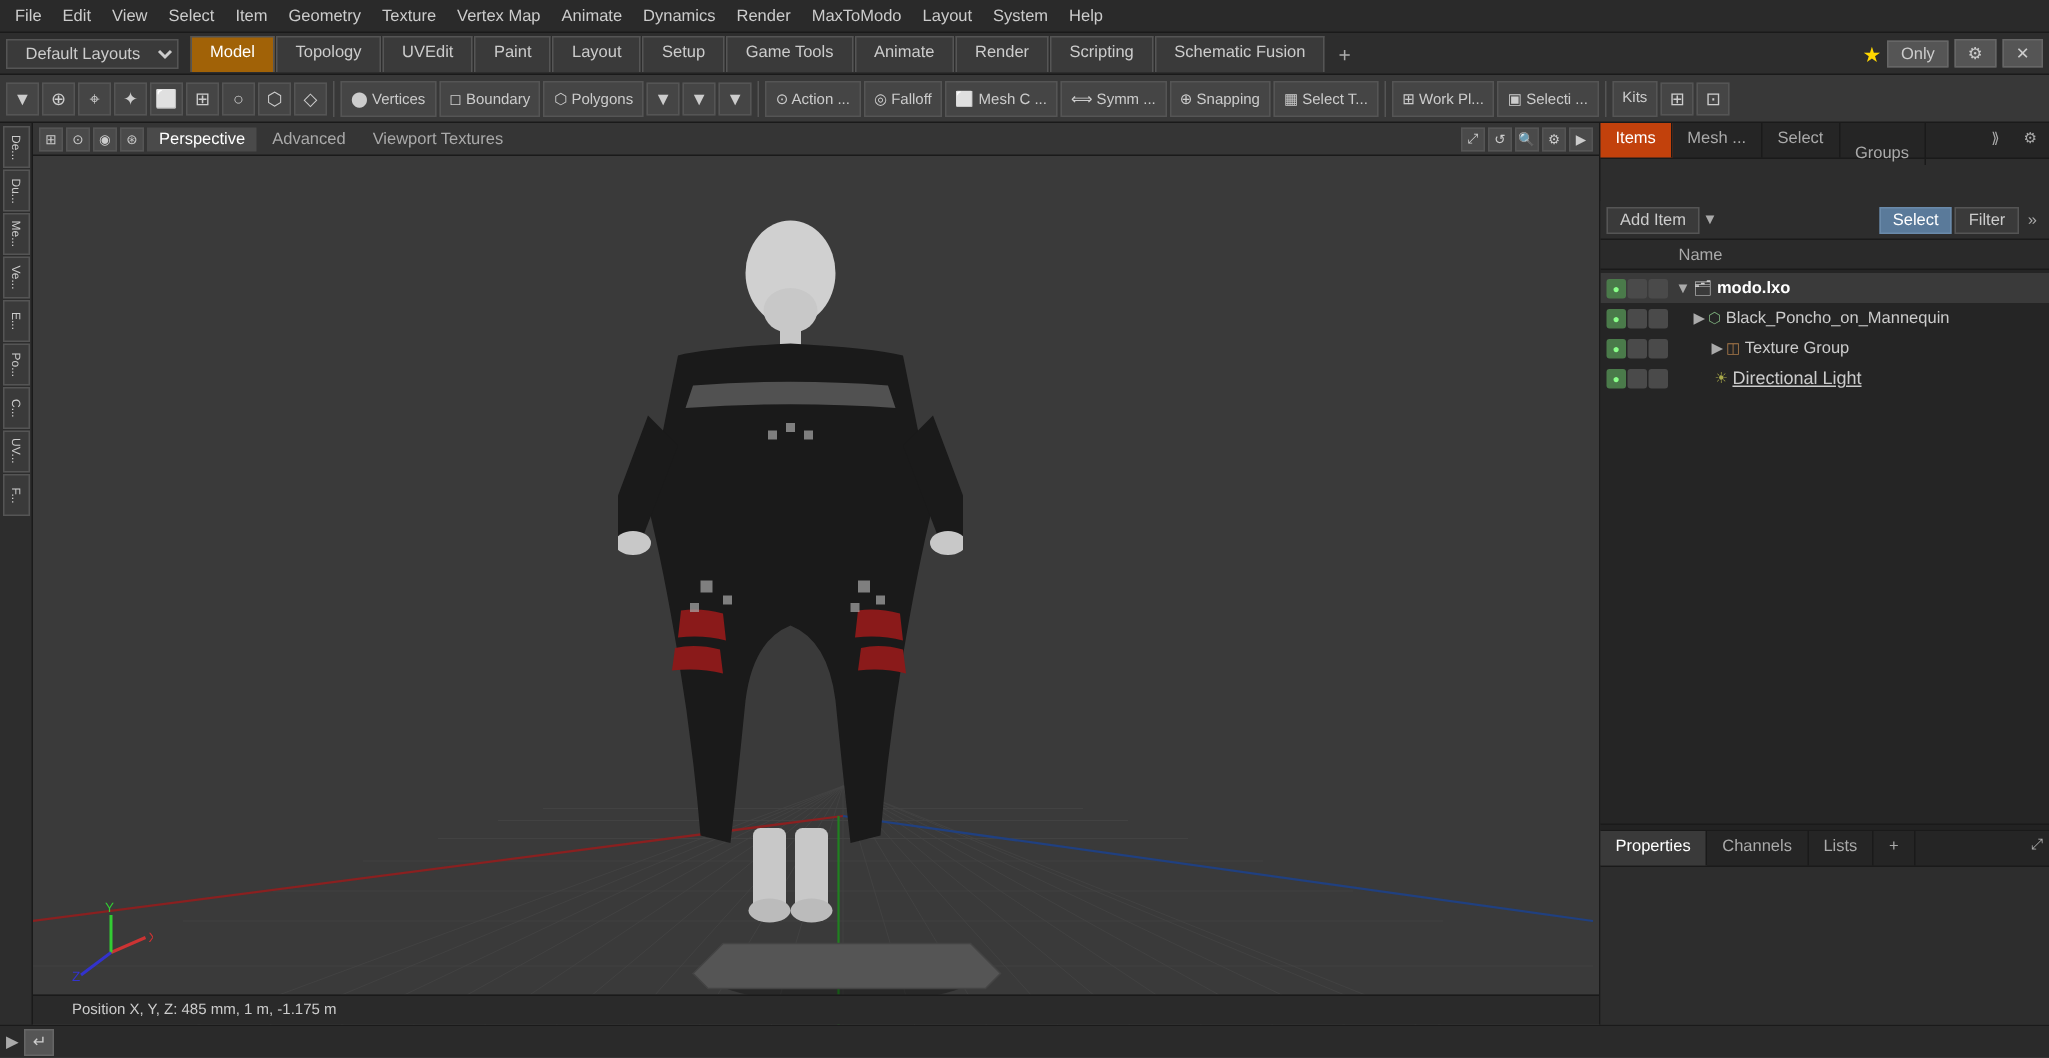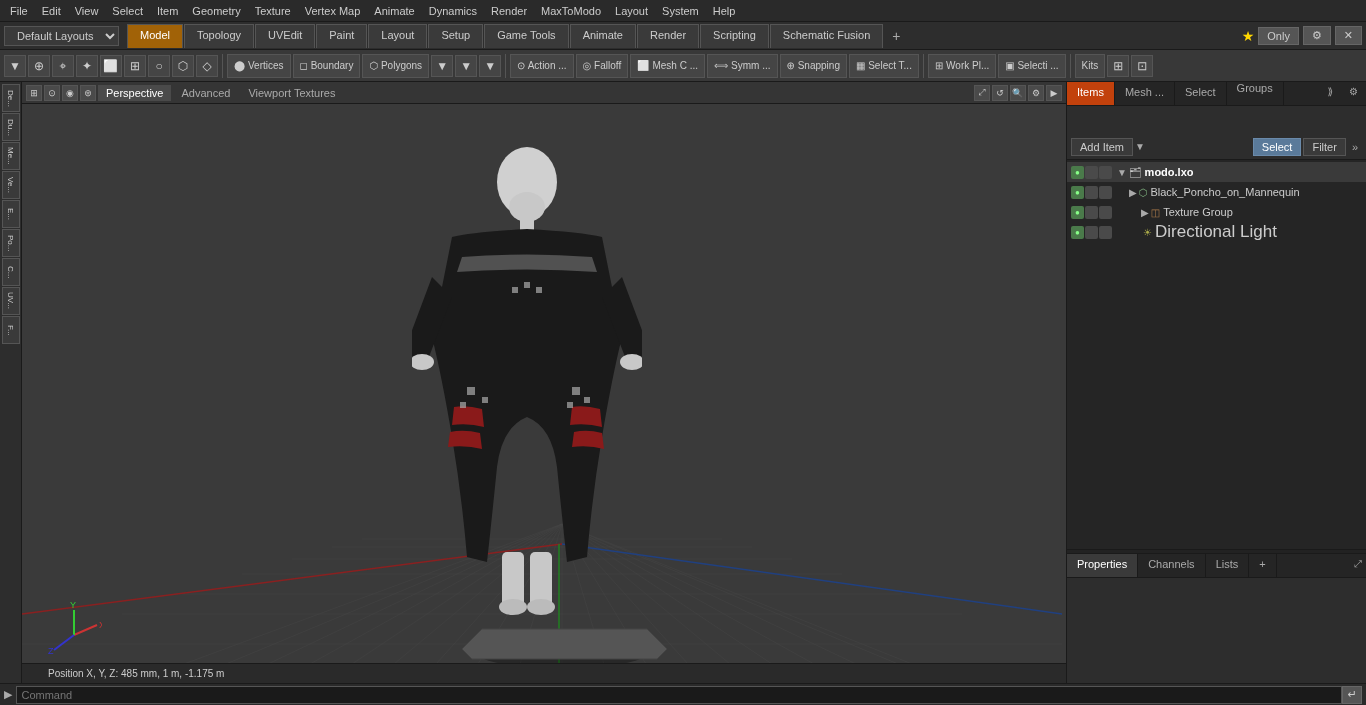--- a/index.html
+++ b/index.html
@@ -289,35 +289,43 @@
       <span style="font-size:10px;color:#ccc;padding-left:18px;">Position X, Y, Z:  485 mm, 1 m, -1.175 m</span>
     </div>
   </div>
 
   <div id="right-panel" style="width:300px;background:#2d2d2d;display:flex;flex-direction:column;border-left:1px solid #1a1a1a;">
 
     <div id="right-panel-tabs" style="display:flex;background:#252525;height:24px;border-bottom:1px solid #1a1a1a;">
       <div class="rp-tab active" style="padding:4px 10px;font-size:11px;color:#fff;cursor:pointer;background:#c2410c;border-right:1px solid #1a1a1a;">Items</div>
       <div class="rp-tab" style="padding:4px 10px;font-size:11px;color:#aaa;cursor:pointer;border-right:1px solid #1a1a1a;">Mesh ...</div>
       <div class="rp-tab" style="padding:4px 10px;font-size:11px;color:#aaa;cursor:pointer;border-right:1px solid #1a1a1a;">Select</div>
-      <div class="rp-tab" style="padding:0 10px;font-size:11px;color:#aaa;cursor:pointer;border-right:1px solid #1a1a1a;">Groups</div>
+      <div class="rp-tab" style="padding:14px 10px;font-size:11px;color:#aaa;cursor:pointer;border-right:1px solid #1a1a1a;">Groups</div>
       <div style="flex:1"></div>
       <div style="padding:4px 8px;font-size:10px;color:#aaa;cursor:pointer;">⟫</div>
       <div style="padding:4px 8px;font-size:10px;color:#aaa;cursor:pointer;">⚙</div>
     </div>
 
     <div id="items-toolbar" style="display:flex;align-items:center;background:#2d2d2d;height:26px;border-bottom:1px solid #1a1a1a;padding:0 4px;gap:2px;">
       <button class="it-btn" style="background:#3a3a3a;border:1px solid #555;color:#ccc;padding:2px 8px;font-size:11px;cursor:pointer;">Add Item</button>
       <span style="color:#aaa;cursor:pointer;font-size:10px;">▼</span>
       <div style="flex:1"></div>
       <button class="it-btn select" style="background:#5a7a9a;border:1px solid #6a8aaa;color:#fff;padding:2px 8px;font-size:11px;cursor:pointer;">Select</button>
       <button class="it-btn" style="background:#3a3a3a;border:1px solid #555;color:#ccc;padding:2px 8px;font-size:11px;cursor:pointer;">Filter</button>
       <span style="color:#aaa;cursor:pointer;padding:2px 4px;">»</span>
     </div>
 
+    <div style="display:flex;align-items:center;background:#2a2a2a;height:20px;padding:0 4px;border-bottom:1px solid #1a1a1a;">
+      <div style="width:48px;display:flex;gap:2px;">
+        <div style="width:14px;height:14px;"></div>
+        <div style="width:14px;height:14px;"></div>
+        <div style="width:14px;height:14px;"></div>
+      </div>
+      <span style="font-size:11px;color:#aaa;">Name</span>
+    </div>
 
     <div id="items-list" style="flex:1;background:#252525;overflow-y:auto;padding:2px 0;">
 
       <div class="item-row" style="display:flex;align-items:center;padding:2px 4px;height:20px;cursor:pointer;background:#3a3a3a;">
         <div style="display:flex;gap:1px;margin-right:2px;width:44px;flex-shrink:0;">
           <div style="width:13px;height:13px;background:#4a7a4a;border-radius:2px;display:flex;align-items:center;justify-content:center;font-size:8px;color:#8f8;">●</div>
           <div style="width:13px;height:13px;background:#4a4a4a;border-radius:2px;"></div>
           <div style="width:13px;height:13px;background:#4a4a4a;border-radius:2px;"></div>
         </div>
         <span style="font-size:10px;color:#aaa;margin-right:2px;">▼</span>
@@ -351,21 +359,21 @@
 
       <div class="item-row" style="display:flex;align-items:center;padding:2px 4px;height:20px;cursor:pointer;">
         <div style="display:flex;gap:1px;margin-right:2px;width:44px;flex-shrink:0;">
           <div style="width:13px;height:13px;background:#4a7a4a;border-radius:2px;display:flex;align-items:center;justify-content:center;font-size:8px;color:#8f8;">●</div>
           <div style="width:13px;height:13px;background:#4a4a4a;border-radius:2px;"></div>
           <div style="width:13px;height:13px;background:#4a4a4a;border-radius:2px;"></div>
         </div>
         <div style="width:24px;"></div>
         <span style="font-size:10px;color:#444;margin-right:2px;"> </span>
         <span style="font-size:10px;margin-right:3px;color:#aaaa4a;">☀</span>
-        <span style="font-size:17px;color:#ccc;">Directional Light</span>
+        <span style="font-size:12px;color:#ccc;text-decoration:underline;">Directional Light</span>
       </div>
     </div>
 
     <div style="height:4px;background:#222;cursor:ns-resize;border-top:1px solid #1a1a1a;"></div>
 
     <div id="bottom-panel" style="height:130px;border-top:1px solid #1a1a1a;background:#2d2d2d;">
       <div id="bottom-panel-tabs" style="display:flex;background:#252525;height:24px;border-bottom:1px solid #1a1a1a;">
         <div class="bp-tab active" style="padding:4px 10px;font-size:11px;color:#fff;cursor:pointer;background:#3a3a3a;border-right:1px solid #1a1a1a;">Properties</div>
         <div class="bp-tab" style="padding:4px 10px;font-size:11px;color:#aaa;cursor:pointer;border-right:1px solid #1a1a1a;">Channels</div>
         <div class="bp-tab" style="padding:4px 10px;font-size:11px;color:#aaa;cursor:pointer;border-right:1px solid #1a1a1a;">Lists</div>
@@ -373,15 +381,14 @@
         <div style="flex:1;"></div>
         <div style="padding:4px;font-size:10px;color:#aaa;cursor:pointer;">⤢</div>
       </div>
       <div style="padding:4px;color:#aaa;font-size:11px;height:calc(130px - 24px);"></div>
     </div>
   </div>
 </div>
 
 <div id="bottom-bar" style="display:flex;align-items:center;background:#2a2a2a;height:22px;border-top:1px solid #1a1a1a;padding:0 4px;">
   <span class="bottom-arrow" style="color:#aaa;margin-right:4px;">▶</span>
-  <input type="text" class="bottom-cmd" style="background: rgb(26, 26, 26); border: 1px solid rgb(85, 85, 85); color: rgb(204, 204, 204); flex: 1 1 0%; height: 18px; padding: 0px 4px; font-size: 11px;" placeholder="Command">
   <div class="bottom-enter" style="background:#555;border:1px solid #666;color:#ccc;width:20px;height:18px;font-size:11px;cursor:pointer;display:flex;align-items:center;justify-content:center;">↵</div>
 </div>
 
 </body></html>

